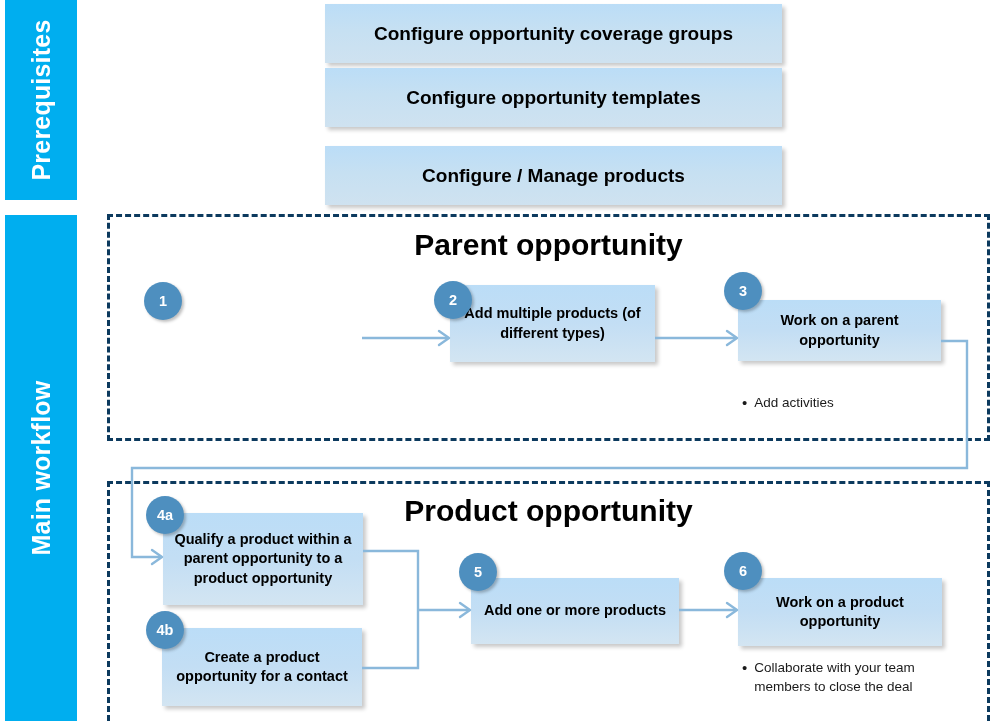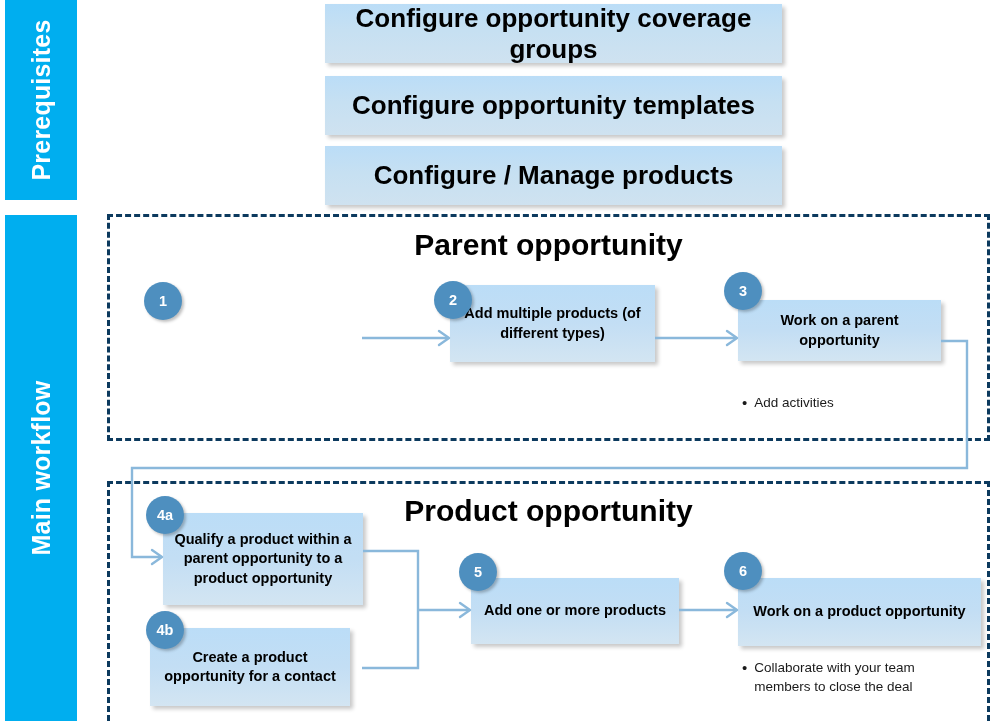--- a/index.html
+++ b/index.html
@@ -42,24 +42,24 @@
     width: 457px;
     height: 59px;
     background: linear-gradient(180deg, #BBDDF7 0%, #C6E0F2 45%, #CFE2F0 100%);
     box-shadow: 3px 3px 4px rgba(0,0,0,0.22);
     display: flex;
     align-items: center;
     justify-content: center;
     text-align: center;
     color: #000000;
     font-weight: bold;
-    font-size: 26px;
+    font-size: 19px;
   }
   #prereq-1 { top: 4px; }
-  #prereq-2 { top: 76px; }
+  #prereq-2 { top: 68px; }
   #prereq-3 { top: 146px; }
 
   
   .section {
     position: absolute;
     border: 3px dashed #0C3A5E;
     background: transparent;
   }
   #section-parent  { left: 107px; top: 214px; width: 883px; height: 227px; }
   #section-product { left: 107px; top: 481px; width: 883px; height: 240px; border-bottom: none; }
@@ -112,27 +112,27 @@
 
   #box-2 { left: 450px; top: 285px; width: 205px; height: 77px; }
   #badge-2 { left: 434px; top: 281px; }
 
   #box-3 { left: 738px; top: 300px; width: 203px; height: 61px; }
   #badge-3 { left: 724px; top: 272px; }
 
   #box-4a { left: 163px; top: 513px; width: 200px; height: 92px; }
   #badge-4a { left: 146px; top: 496px; }
 
-  #box-4b { left: 150px; top: 628px; width: 200px; height: 78px; }
+  #box-4b { left: 162px; top: 628px; width: 200px; height: 78px; }
   #badge-4b { left: 146px; top: 611px; }
 
   #box-5 { left: 471px; top: 578px; width: 208px; height: 66px; }
   #badge-5 { left: 459px; top: 553px; }
 
-  #box-6 { left: 738px; top: 578px; width: 243px; height: 68px; }
+  #box-6 { left: 738px; top: 578px; width: 204px; height: 68px; }
   #badge-6 { left: 724px; top: 552px; }
 
   
   .note {
     position: absolute;
     font-size: 13.5px;
     color: #1a1a1a;
     line-height: 1.38;
     display: flex;
     gap: 7px;

